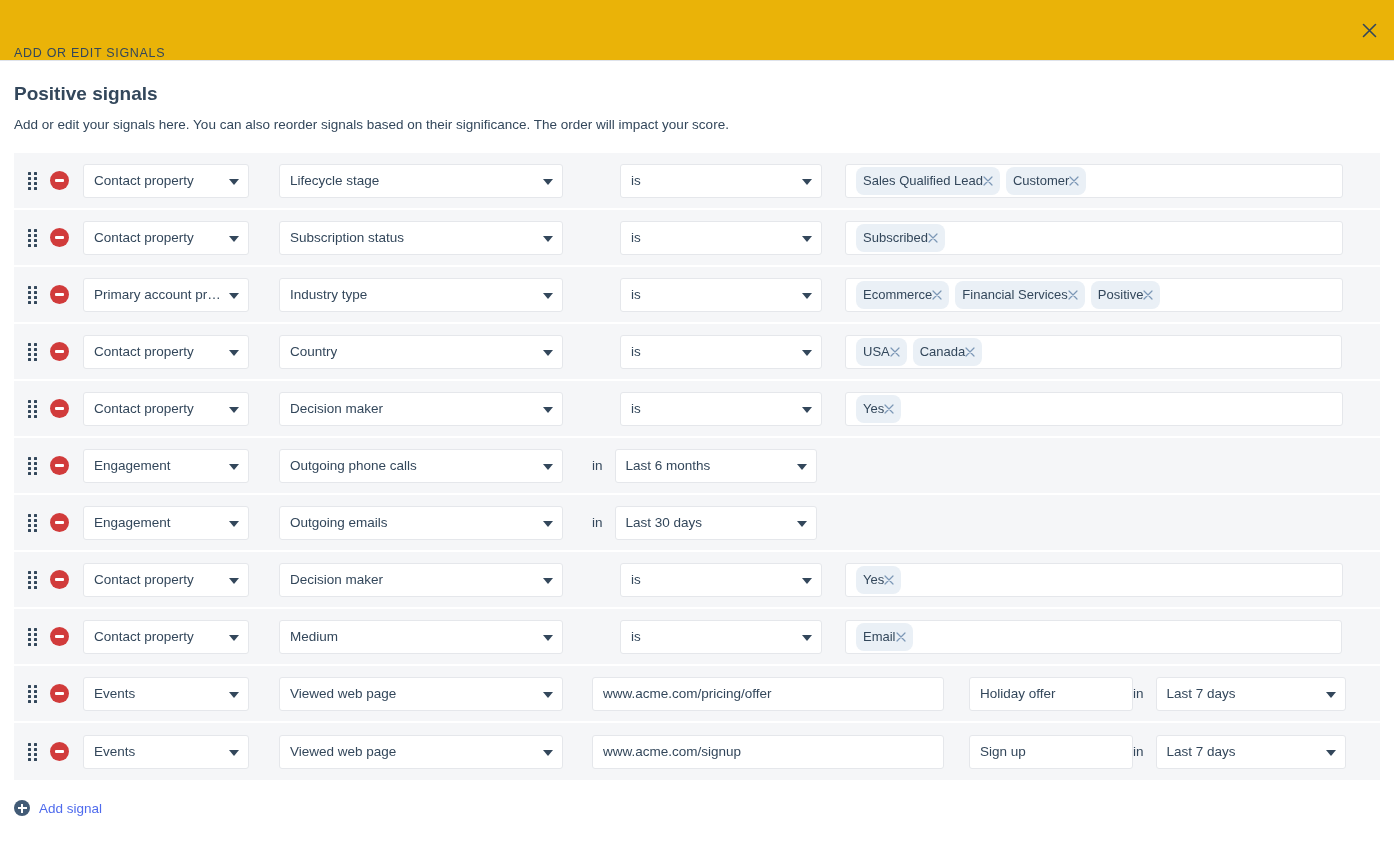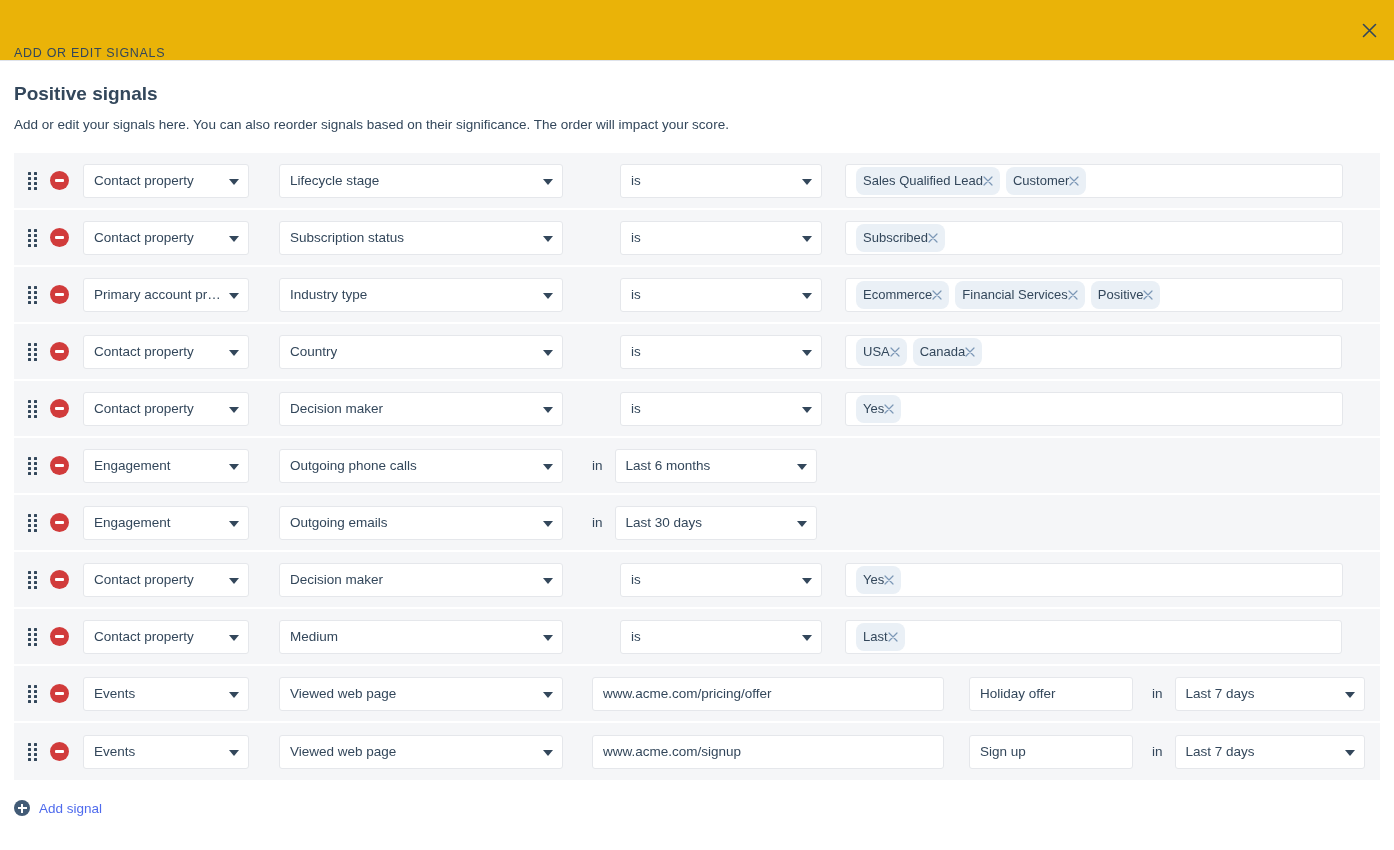--- a/index.html
+++ b/index.html
@@ -148,21 +148,21 @@
   .in-label {
     font-size: 13.5px;
     color: #33475b;
     margin-right: 12px;
     flex: 0 0 auto;
   }
   .col-range { width: 202px; text-align: right; }
 
   
   .col-url  { width: 352px; margin-right: 25px; }
-  .col-name { width: 164px; margin-right: 19px; }
+  .col-name { width: 164px; }
   .col-range-wide { width: 190px; }
 
   .txt { cursor: text; }
 
   
   .add-signal {
     display: inline-flex;
     align-items: center;
     gap: 9px;
     margin-top: 16px;
@@ -545,21 +545,21 @@
         <div class="sel col-prop">
           <span class="label">Medium</span>
           <span class="caret"></span>
         </div>
         <div class="sel col-op">
           <span class="label">is</span>
           <span class="caret"></span>
         </div>
         <div class="chips narrow">
           <span class="chip">
-            <span>Last</span>
+            <span>Email</span>
             <span class="x">
               <svg width="10" height="10" viewBox="0 0 10 10">
                 <path d="M1 1 L9 9 M9 1 L1 9" stroke="#7c98b6" stroke-width="1.2" fill="none" stroke-linecap="round"></path>
               </svg>
             </span>
           </span>
         </div>
       </div>
       <div class="signal-row">
         <div class="drag-handle">

